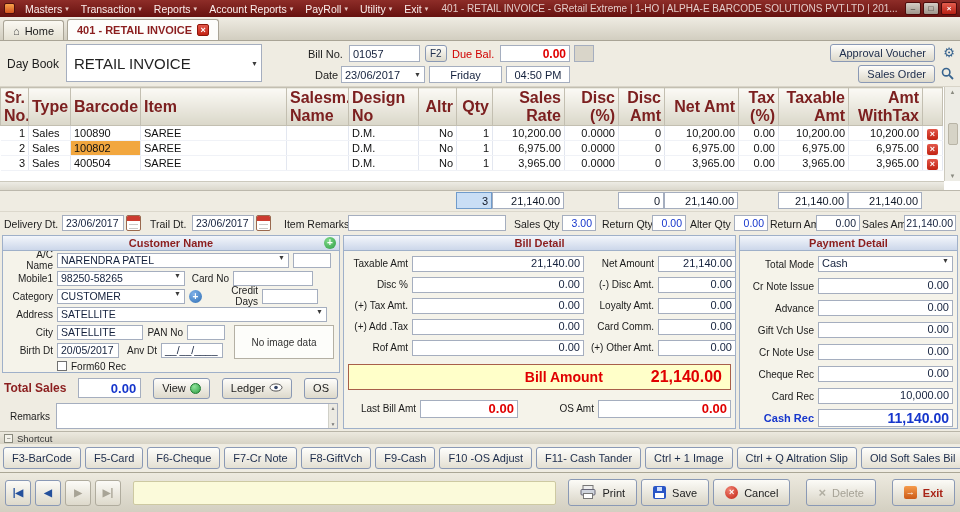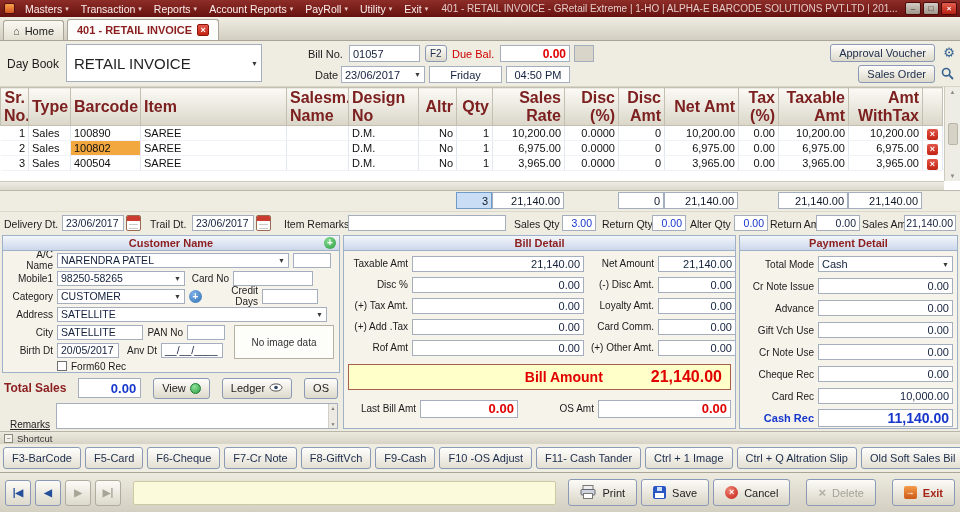--- a/index.html
+++ b/index.html
@@ -68,31 +68,31 @@
   
   .panels { height:198px; display:flex; gap:3px; padding:2px; }
   .panel { border:1px solid #9fb0c9; background:#f5f3ea; position:relative; overflow:hidden; }
   .phead { height:15px; background:linear-gradient(#f3f6fb,#ccd7ea); border-bottom:1px solid #9fb0c9; display:flex; align-items:center; justify-content:center; position:relative; font-weight:bold; color:#8b1e1e; font-size:11px; }
   .plus-green { position:absolute; right:3px; top:1px; width:12px; height:12px; border-radius:50%; background:radial-gradient(circle at 35% 30%,#7fd98a,#2f9e44); color:#fff; font-size:10px; line-height:12px; text-align:center; font-weight:bold; }
   .plus-blue { width:13px; height:13px; border-radius:50%; background:radial-gradient(circle at 35% 30%,#7fb0e8,#2f6fb4); color:#fff; font-size:10px; line-height:13px; text-align:center; font-weight:bold; flex:none; }
   .leftcol { width:338px; display:flex; flex-direction:column; gap:2px; }
   .crow { display:flex; align-items:center; height:18px; padding:0 4px; gap:4px; }
   .cl { width:46px; text-align:right; font-size:10px; color:#222; flex:none; }
   .cl2 { font-size:10px; color:#222; flex:none; text-align:right; }
-  .fld { background:#fff; border:1px solid #a5aebf; height:15px; display:flex; align-items:center; justify-content:flex-end; padding:0 3px; font-size:10.5px; color:#13203c;gap:8px; }
+  .fld { background:#fff; border:1px solid #a5aebf; height:15px; display:flex; justify-content:flex-end; padding:0 3px; font-size:10.5px; color:#13203c;gap:8px; }
   .fld.l { justify-content:flex-start; }
   .imgbox { position:absolute; right:5px; top:89px; width:100px; height:34px; background:#fdfdfa; border:1px solid #b4b0a4; display:flex; align-items:center; justify-content:center; font-size:10px; color:#333; }
   .chk { width:10px; height:10px; background:#fff; border:1px solid #707070; flex:none; }
   .ts-row { height:26px; display:flex; align-items:center; gap:12px; padding:0 2px; }
   .ts-label { font-size:12px; font-weight:bold; color:#8b1e1e; white-space:nowrap; }
   .ts-value { width:86px; height:20px; background:#fff; border:1px solid #a5aebf; display:flex; align-items:center; justify-content:flex-end; padding:0 4px; color:#1636cc; font-weight:bold; font-size:13px; }
   .small-btn { height:21px; display:flex; align-items:center; gap:4px; padding:0 8px; background:linear-gradient(#fefdfa,#ddd9cb); border:1px solid #8a99b5; border-radius:3px; font-size:11px; color:#222; font-family:inherit; }
   .green-orb { width:11px; height:11px; border-radius:50%; background:radial-gradient(circle at 35% 30%,#8fe49a,#2f9e44); border:1px solid #1e7a30; }
   .remarks-row { height:26px; display:flex; align-items:flex-start; gap:6px; padding:0 2px; }
-  .remarks-row .cl { margin-top:16px;text-decoration:underline; }
+  .remarks-row .cl { margin-top:8px; }
   .ta { flex:1; height:26px; background:#fff; border:1px solid #a5aebf; position:relative; }
   .ta-sb { position:absolute; right:0; top:0; bottom:0; width:9px; border-left:1px solid #d0d0c8; background:#eceae2; display:flex; flex-direction:column; justify-content:space-between; align-items:center; font-size:5px; color:#777; padding:1px 0; }
 
   .brow { display:flex; align-items:center; height:21px; padding:0 4px; }
   .bl { width:60px; text-align:right; font-size:10px; margin-right:4px; flex:none; white-space:nowrap; }
   .bi1 { width:172px; height:16px; font-size:11px; flex:none; }
   .bl2 { width:64px; text-align:right; font-size:10px; margin:0 4px 0 6px; flex:none; white-space:nowrap; }
   .bi2 { width:78px; height:16px; font-size:11px; flex:none; }
   .bill-band { margin:6px 4px 0; height:26px; background:#ffffc9; border:1px solid #a85f4a; display:flex; align-items:center; justify-content:flex-end; gap:48px; padding:0 8px; }
   .bb-label { font-size:14px; font-weight:bold; color:#e00000; }

